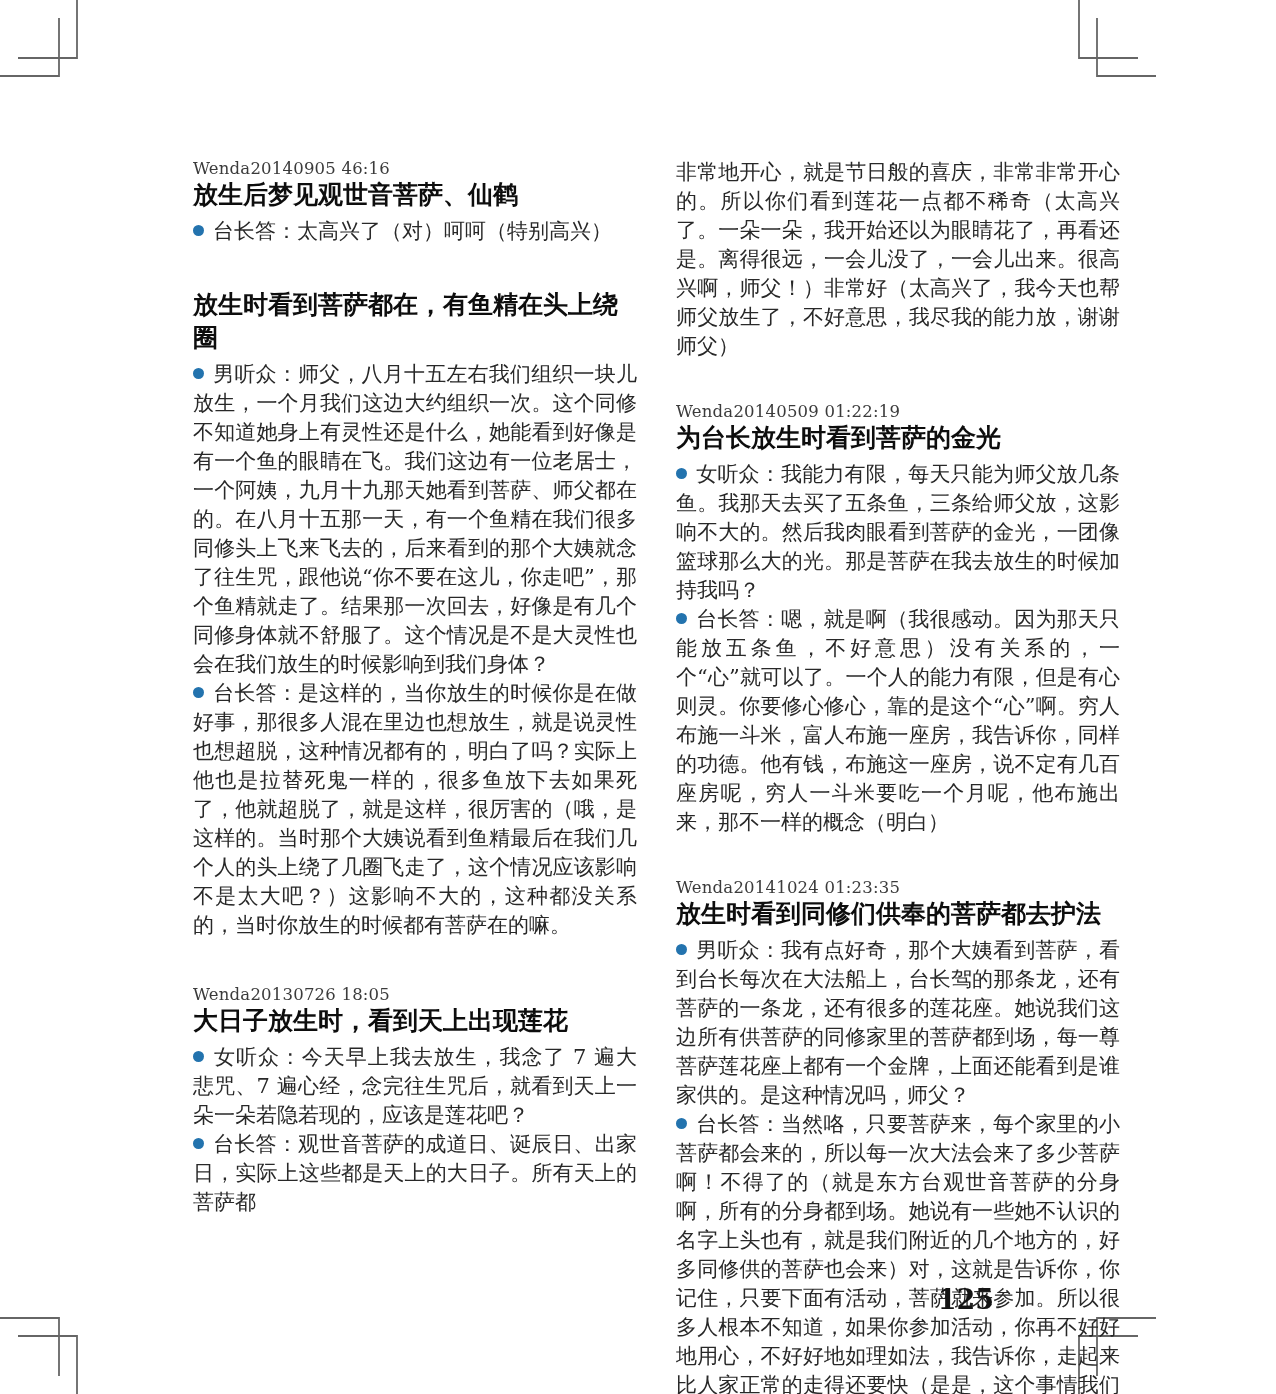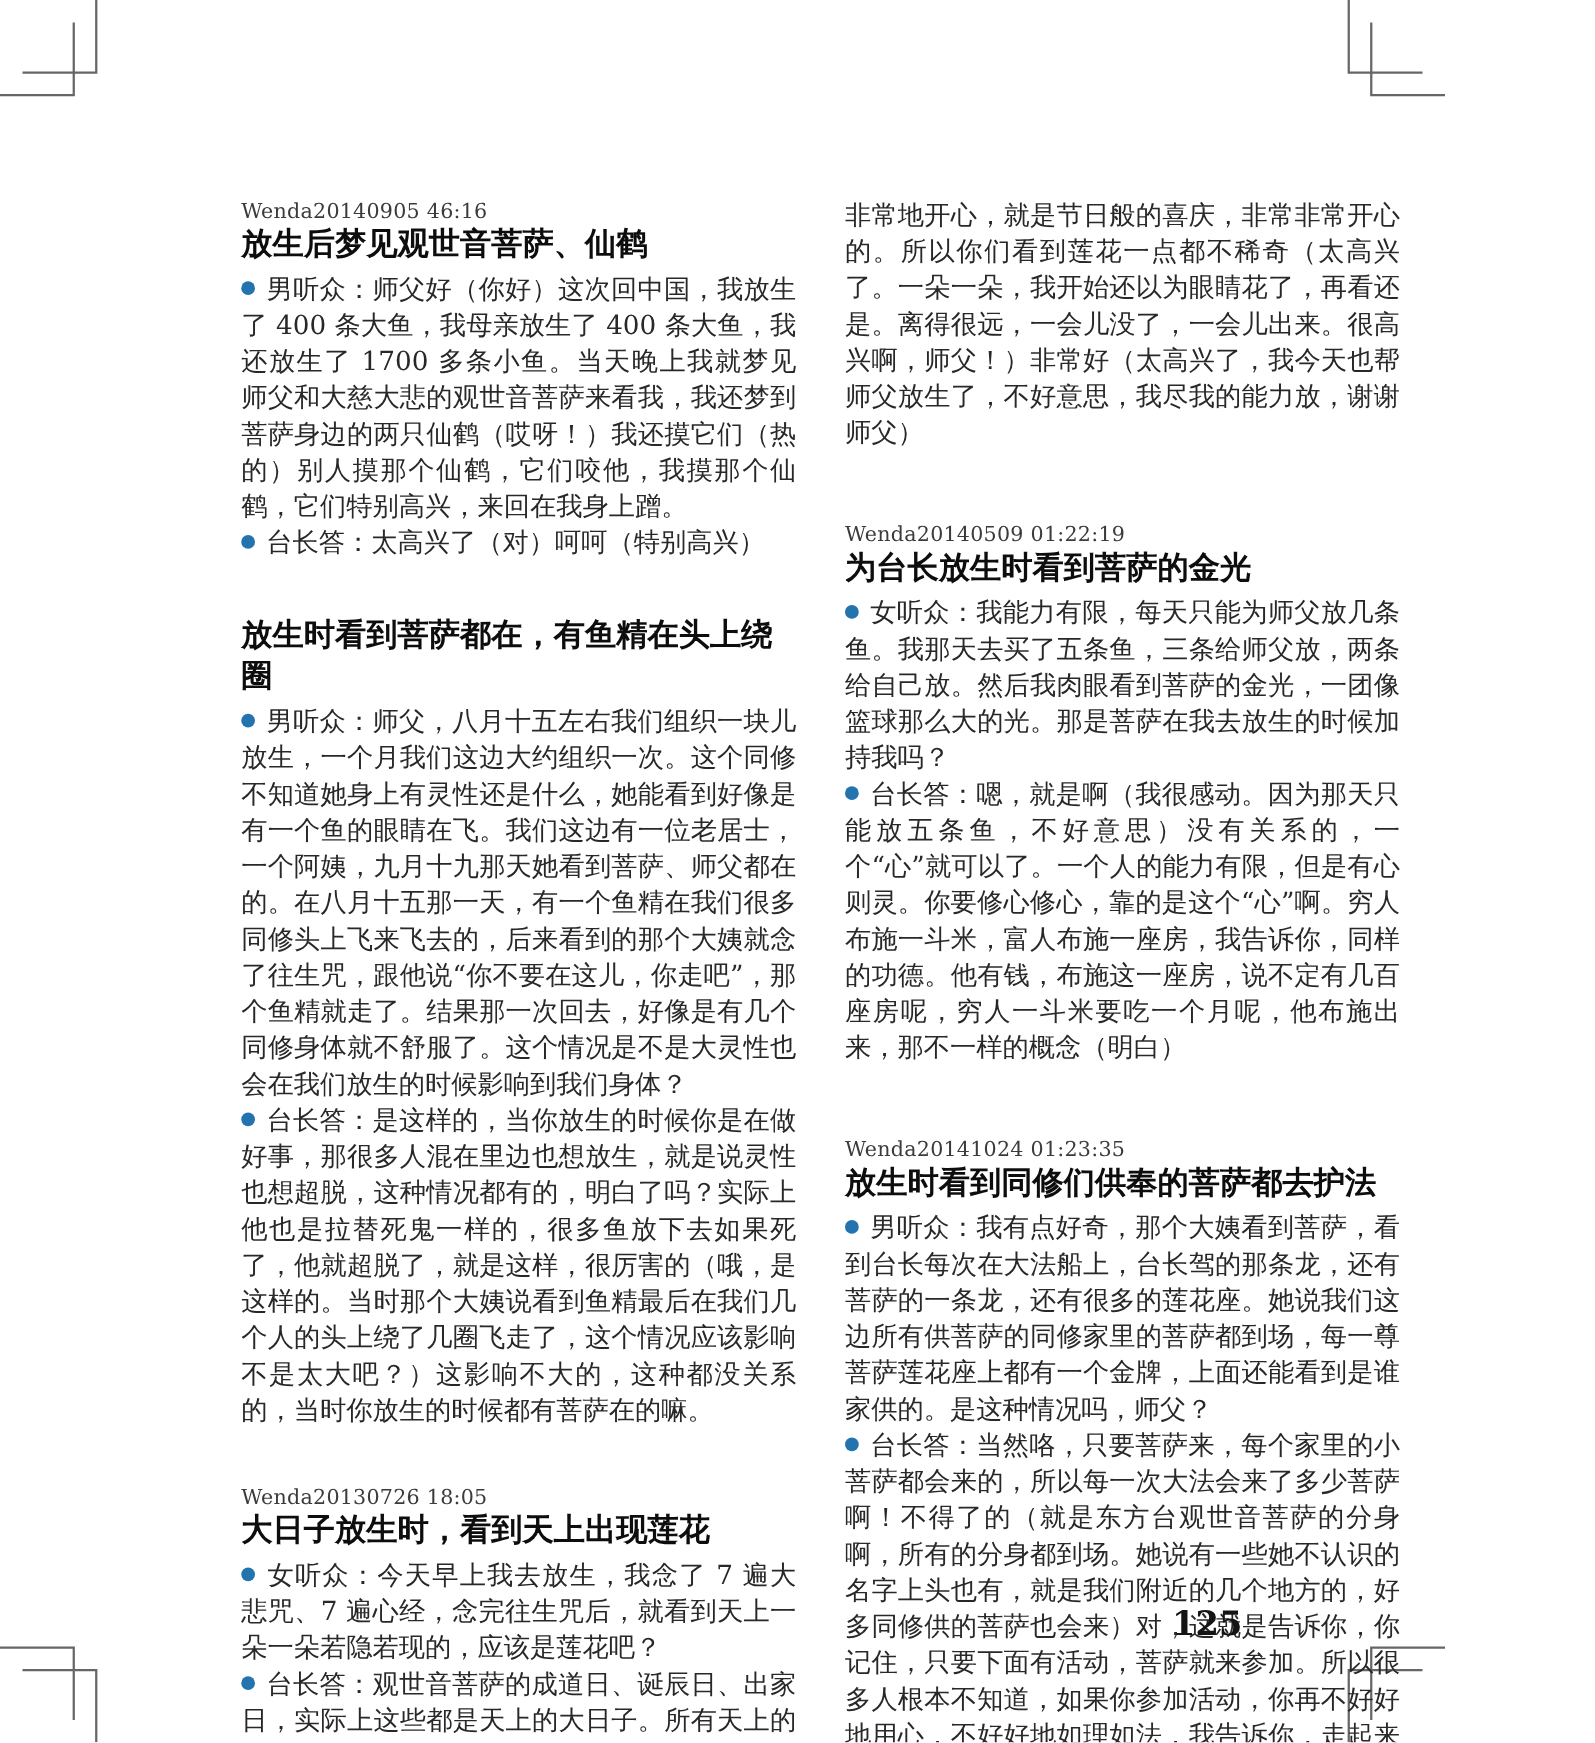--- a/index.html
+++ b/index.html
@@ -36,21 +36,21 @@
     right: 156px;
     display: flex;
     gap: 39px;
   }
   .column {
     width: 444px;
     flex: 0 0 444px;
   }
   .section { margin-top: 44px; }
   .section:first-child { margin-top: 0; }
-  .col-right .section { margin-top: 56px; }
+  .col-right .section { margin-top: 40px; }
 
   .timestamp {
     font-family: "DejaVu Serif", "Liberation Serif", serif;
     font-size: 16.5px;
     line-height: 21px;
     color: #3b3b3b;
     letter-spacing: 0.2px;
   }
   .heading {
     font-family: Liberation Mono, monospace;
@@ -117,21 +117,20 @@
     </svg>
   </div>
 
   <div class="content">
 
     <div class="column col-left">
 
       <div class="section">
         <div class="timestamp">Wenda20140905 46:16</div>
         <div class="heading">放生后梦见观世音菩萨、仙鹤</div>
-        <p class="para"><span class="bullet-dot"></span><span>男听众：师父好（你好）这次回中国，我放生了 400 条大鱼，我母亲放生了 400 条大鱼，我还放生了 1700 多条小鱼。当天晚上我就梦见师父和大慈大悲的观世音菩萨来看我，我还梦到菩萨身边的两只仙鹤（哎呀！）我还摸它们（热的）别人摸那个仙鹤，它们咬他，我摸那个仙鹤，它们特别高兴，来回在我身上蹭。</span></p>
         <p class="para"><span class="bullet-dot"></span><span>台长答：太高兴了（对）呵呵（特别高兴）</span></p>
       </div>
 
       <div class="section">
         <div class="heading">放生时看到菩萨都在，有鱼精在头上绕圈</div>
         <p class="para"><span class="bullet-dot"></span><span>男听众：师父，八月十五左右我们组织一块儿放生，一个月我们这边大约组织一次。这个同修不知道她身上有灵性还是什么，她能看到好像是有一个鱼的眼睛在飞。我们这边有一位老居士，一个阿姨，九月十九那天她看到菩萨、师父都在的。在八月十五那一天，有一个鱼精在我们很多同修头上飞来飞去的，后来看到的那个大姨就念了往生咒，跟他说“你不要在这儿，你走吧”，那个鱼精就走了。结果那一次回去，好像是有几个同修身体就不舒服了。这个情况是不是大灵性也会在我们放生的时候影响到我们身体？</span></p>
         <p class="para"><span class="bullet-dot"></span><span>台长答：是这样的，当你放生的时候你是在做好事，那很多人混在里边也想放生，就是说灵性也想超脱，这种情况都有的，明白了吗？实际上他也是拉替死鬼一样的，很多鱼放下去如果死了，他就超脱了，就是这样，很厉害的（哦，是这样的。当时那个大姨说看到鱼精最后在我们几个人的头上绕了几圈飞走了，这个情况应该影响不是太大吧？）这影响不大的，这种都没关系的，当时你放生的时候都有菩萨在的嘛。</span></p>
       </div>
 
       <div class="section">
@@ -143,21 +142,21 @@
 
     </div>
 
     <div class="column col-right">
 
       <p class="para">非常地开心，就是节日般的喜庆，非常非常开心的。所以你们看到莲花一点都不稀奇（太高兴了。一朵一朵，我开始还以为眼睛花了，再看还是。离得很远，一会儿没了，一会儿出来。很高兴啊，师父！）非常好（太高兴了，我今天也帮师父放生了，不好意思，我尽我的能力放，谢谢师父）</p>
 
       <div class="section">
         <div class="timestamp">Wenda20140509 01:22:19</div>
         <div class="heading">为台长放生时看到菩萨的金光</div>
-        <p class="para"><span class="bullet-dot"></span><span>女听众：我能力有限，每天只能为师父放几条鱼。我那天去买了五条鱼，三条给师父放，两条给自己放。然后我肉眼看到菩萨的金光，一团像篮球那么大的光。那是菩萨在我去放生的时候加持我吗？</span></p>
+        <p class="para"><span class="bullet-dot"></span><span>女听众：我能力有限，每天只能为师父放几条鱼。我那天去买了五条鱼，三条给师父放，这影响不大的。然后我肉眼看到菩萨的金光，一团像篮球那么大的光。那是菩萨在我去放生的时候加持我吗？</span></p>
         <p class="para"><span class="bullet-dot"></span><span>台长答：嗯，就是啊（我很感动。因为那天只能放五条鱼，不好意思）没有关系的，一个“心”就可以了。一个人的能力有限，但是有心则灵。你要修心修心，靠的是这个“心”啊。穷人布施一斗米，富人布施一座房，我告诉你，同样的功德。他有钱，布施这一座房，说不定有几百座房呢，穷人一斗米要吃一个月呢，他布施出来，那不一样的概念（明白）</span></p>
       </div>
 
       <div class="section">
         <div class="timestamp">Wenda20141024 01:23:35</div>
         <div class="heading">放生时看到同修们供奉的菩萨都去护法</div>
         <p class="para"><span class="bullet-dot"></span><span>男听众：我有点好奇，那个大姨看到菩萨，看到台长每次在大法船上，台长驾的那条龙，还有菩萨的一条龙，还有很多的莲花座。她说我们这边所有供菩萨的同修家里的菩萨都到场，每一尊菩萨莲花座上都有一个金牌，上面还能看到是谁家供的。是这种情况吗，师父？</span></p>
         <p class="para"><span class="bullet-dot"></span><span>台长答：当然咯，只要菩萨来，每个家里的小菩萨都会来的，所以每一次大法会来了多少菩萨啊！不得了的（就是东方台观世音菩萨的分身啊，所有的分身都到场。她说有一些她不认识的名字上头也有，就是我们附近的几个地方的，好多同修供的菩萨也会来）对，这就是告诉你，你记住，只要下面有活动，菩萨就来参加。所以很多人根本不知道，如果你参加活动，你再不好好地用心，不好好地如理如法，我告诉你，走起来比人家正常的走得还要快（是是，这个事情我们很谨慎，九月十九放生的时候，大姨说这次护法来得特别多，包括地藏王菩萨，还有太岁菩萨、关帝菩萨、南京菩萨）对，都来了（妈祖菩萨、济公活佛、红孩儿，护法的这些菩萨全都来了）这些菩萨是经常跟着心灵法门的（是是是，</span></p>
       </div>
 

